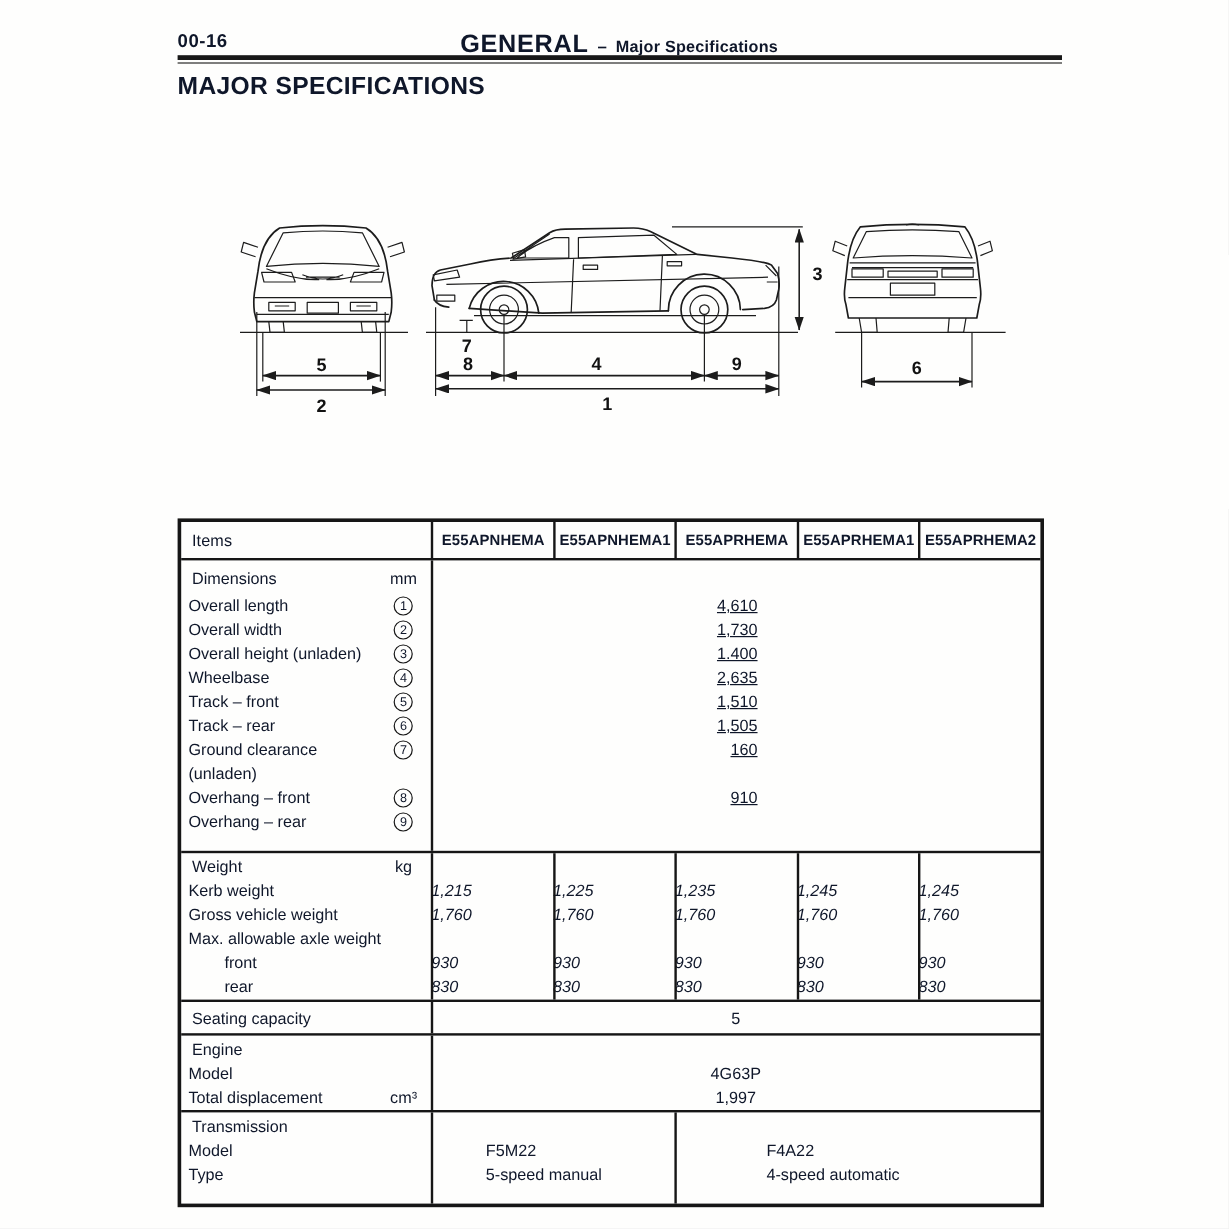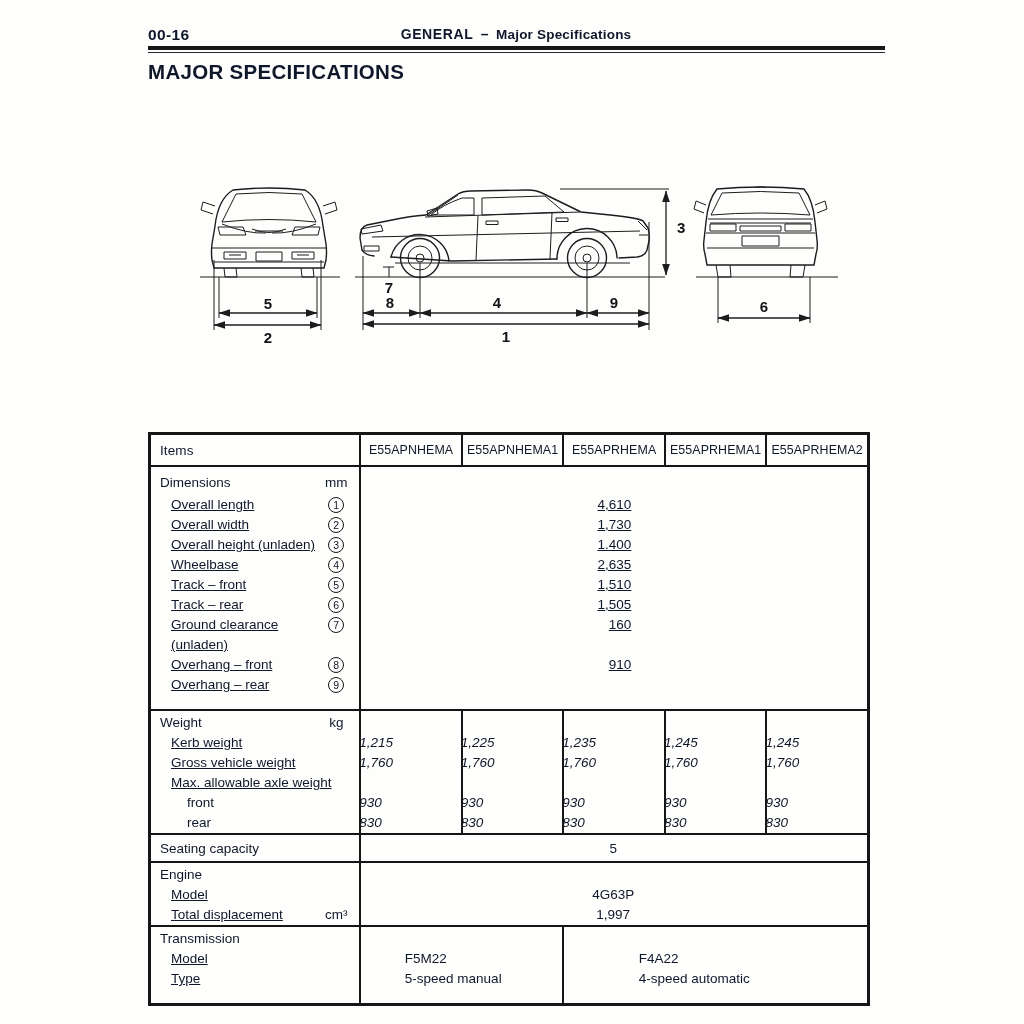--- a/index.html
+++ b/index.html
@@ -4,21 +4,21 @@
 <style>
   * { margin:0; padding:0; box-sizing:border-box; }
   html,body { background:#e8e8e6; }
   .page {
     position:relative; width:1024px; height:1024px; background:#fefefd;
     font-family:"Liberation Sans", sans-serif; color:#0f172a; overflow:hidden;
   }
   
   .hdr-num { position:absolute; left:148px; top:26px; font-weight:bold; font-size:15.5px; letter-spacing:.4px; }
   .hdr-ctr { position:absolute; left:148px; top:25px; width:736px; text-align:center; white-space:nowrap; }
-  .hdr-sec { font-weight:bold; font-size:14px; letter-spacing:.6px; }
+  .hdr-sec { font-weight:bold; font-size:21px; letter-spacing:.6px; }
   .hdr-dash { font-weight:bold; font-size:14px; padding:0 3px; }
   .hdr-sub { font-weight:bold; font-size:13.5px; letter-spacing:.2px; }
   .hdr-rule-a { position:absolute; left:148px; top:46px; width:737px; height:4px; background:#181818; }
   .hdr-rule-b { position:absolute; left:148px; top:52px; width:737px; height:1px; background:#2a2a2a; }
   .page-title { position:absolute; left:148px; top:60px; font-size:20.5px; font-weight:bold; letter-spacing:.3px; }
   
   .diagram { position:absolute; left:140px; top:160px; width:750px; height:200px; }
   .diagram svg { width:100%; height:100%; }
   .car  { fill:none; stroke:#1c1c1c; stroke-width:1.4; stroke-linejoin:round; stroke-linecap:round; }
   .carT { fill:none; stroke:#1c1c1c; stroke-width:1; stroke-linejoin:round; }
@@ -26,29 +26,29 @@
   .ext  { stroke:#1c1c1c; stroke-width:1; }
   .dim  { stroke:#1c1c1c; stroke-width:1.3; }
   .dimtxt { font-family:"Liberation Sans",sans-serif; font-size:15px; font-weight:bold; fill:#121212; }
   
   .spec-table { position:absolute; left:148px; top:432px; width:722px; border:3px solid #161616; font-size:13.5px; background:#fefefd; }
   .sec { position:relative; border-top:2px solid #161616; }
   .sec.first { border-top:none; }
   .vl { position:absolute; top:0; bottom:0; width:2px; background:#161616; }
   .c1 { left:29.09%; } .c2 { left:43.27%; } .c3 { left:57.45%; } .c4 { left:71.64%; } .c5 { left:85.82%; }
   .thead { display:flex; height:30px; }
-  .th { width:14.182%; display:flex; align-items:center; justify-content:center; font-weight:normal; font-size:12.4px; border-left:2px solid #161616; letter-spacing:.1px; }
+  .th { width:14.182%; display:flex; align-items:center; justify-content:center; font-weight:bold; font-size:12.4px; border-left:2px solid #161616; letter-spacing:.1px; }
   .th.items { width:29.09%; border-left:none; justify-content:flex-start; padding-left:9px; font-weight:normal; font-size:13.5px; }
   .row { display:flex; height:20px; line-height:20px; align-items:flex-start; }
   .row.h24 { height:24px; line-height:24px; }
   .row.h28 { height:28px; line-height:28px;justify-content:flex-end; }
   .row.h40 { height:40px; }
   .icell { width:29.09%; display:flex; align-items:flex-start; }
   .lbl { flex:1; padding-left:9px; }
-  .lbl.i1 { padding-left:20px;text-decoration:underline; }
+  .lbl.i1 { padding-left:6px; }
   .lbl.i2 { padding-left:36px; }
   .lbl .l2 { line-height:20px; }
   .ubox { width:26px; margin-right:10px; height:20px; display:flex; align-items:center; justify-content:center; flex:none; }
   .row.h24 .ubox { height:24px; }
   .circ { width:16px; height:16px; border:1.6px solid #161616; border-radius:50%; font-size:10.5px; line-height:1; display:flex; align-items:center; justify-content:center; font-weight:normal; }
   .merged { flex:1; display:flex; }
   .dimval { width:272px; text-align:right; line-height:20px;text-decoration:underline; }
   .wcell { width:14.182%; text-align:left;font-style:italic; }
   .ctr { flex:1; text-align:center; }
   .tcell-m { width:28.364%; display:flex; justify-content:center; }

